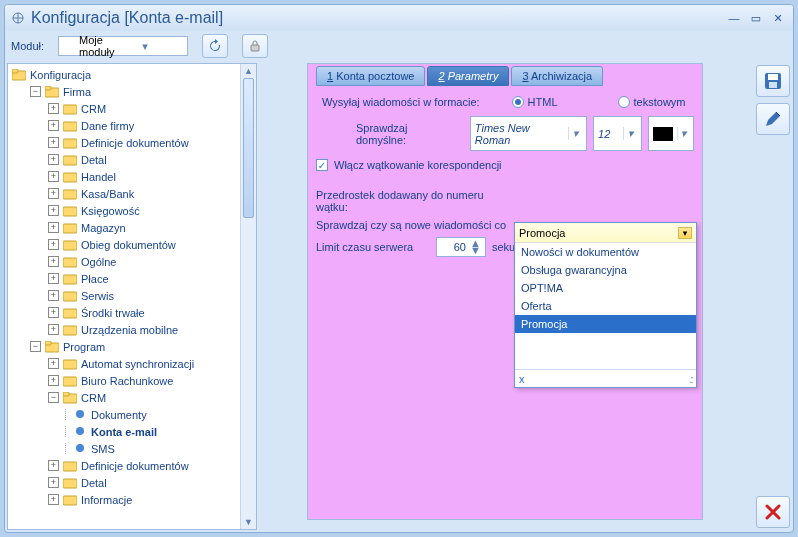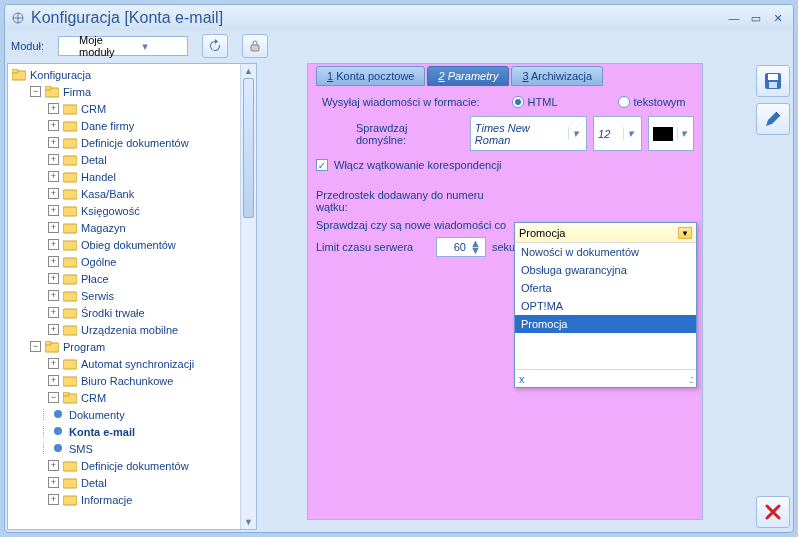--- a/index.html
+++ b/index.html
@@ -16,21 +16,21 @@
 .toolbar .combo .arrow { width: 12px; text-align: center; color: #5a7fb0; }
 .tbtn { width: 26px; height: 24px; border: 1px solid #9ebbe0; background: linear-gradient(#f5faff,#dceafe); border-radius: 3px; display: inline-flex; align-items: center; justify-content: center; cursor: pointer; }
 .main { flex: 1; display: flex; position: relative; gap: 48px; }
 .tree-panel { width: 250px; border: 1px solid #9ebbe0; background: #fff; margin: 2px; display: flex; flex-direction: column; position: relative; }
 .tree-scroll { overflow-y: auto; height: 100%; }
 .tree { padding: 2px 0; }
 .tree .node { display: flex; align-items: center; height: 17px; padding-left: 4px; white-space: nowrap; }
 .tree .d1 { padding-left: 4px; }
 .tree .d2 { padding-left: 22px; }
 .tree .d3 { padding-left: 40px; }
-.tree .d4 { padding-left: 30px; }
+.tree .d4 { padding-left: 52px; }
 .tree .exp { width: 11px; height: 11px; border: 1px solid #888; font-size: 9px; line-height: 9px; text-align: center; margin-right: 4px; background: #fff; color: #555; cursor: pointer; }
 .tree .dots { width: 11px; height: 11px; margin-right: 4px; position: relative; }
 .tree .dots::before { content: ""; position: absolute; left: 5px; top: 0; bottom: 0; border-left: 1px dotted #aaa; }
 .tree .folder { width: 14px; height: 12px; margin-right: 4px; display: inline-block; }
 .tree .folder svg, .tree .ball svg { display: block; }
 .tree .ball { width: 12px; height: 12px; margin-right: 4px; }
 .tree .label { color: #15428b; }
 .tree .sel .label { font-weight: bold; }
 .vscroll { width: 16px; background: #e6eefb; border-left: 1px solid #c4d6ee; position: absolute; right: 0; top: 0; bottom: 0; }
 .vscroll .thumb { position: absolute; left: 2px; right: 2px; top: 14px; height: 140px; background: linear-gradient(#dceafe,#b9d2f2); border: 1px solid #8fb0d8; border-radius: 2px; }
@@ -413,22 +413,22 @@
         <span style="margin-left:6px">sekund</span>
       </div>
 
       <div class="dropdown-panel" style="left:206px;">
         <div class="dd-input">
           <span style="flex:1">Promocja</span>
           <span class="arr">▾</span>
         </div>
         <div class="opt">Nowości w dokumentów</div>
         <div class="opt">Obsługa gwarancyjna</div>
+        <div class="opt">OPT!MA</div>
         <div class="opt">Oferta</div>
-        <div class="opt">OPT!MA</div>
         <div class="opt sel">Promocja</div>
         <div class="blank"></div>
         <div class="footer">
           <span style="cursor:pointer">x</span>
           <span class="grip">.::</span>
         </div>
       </div>
     </div>
 
     <div class="sidebar">

